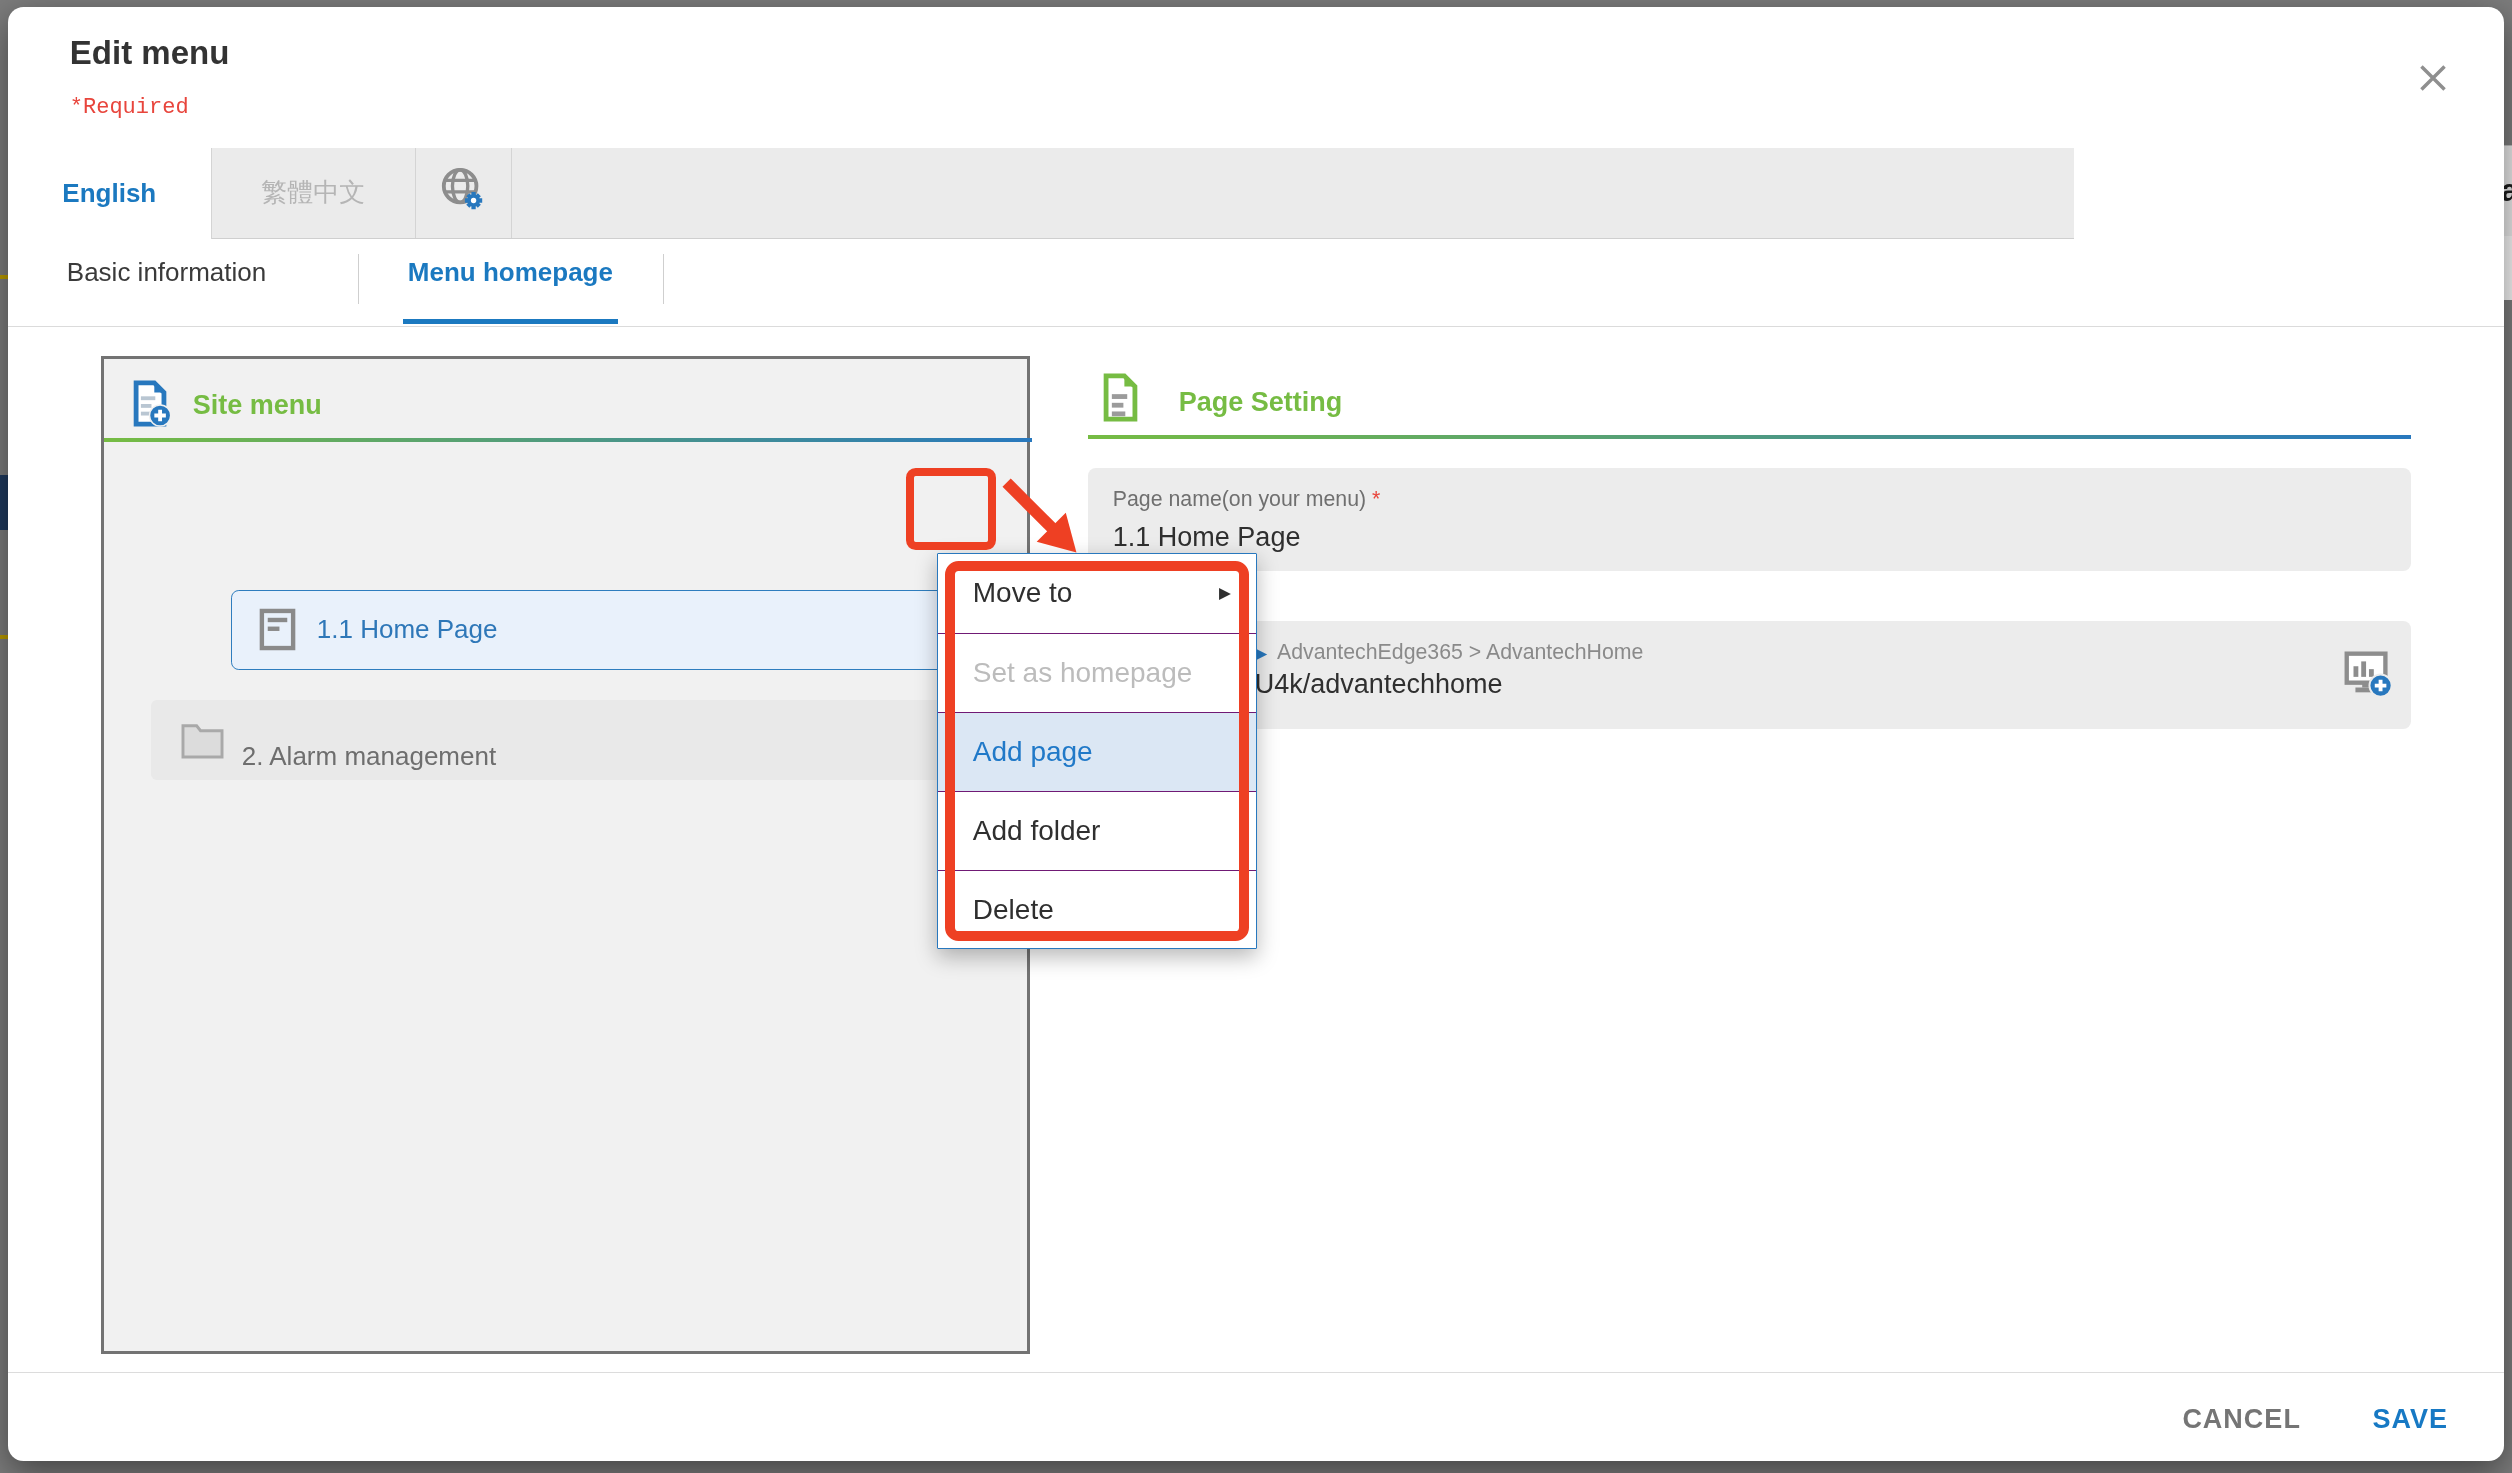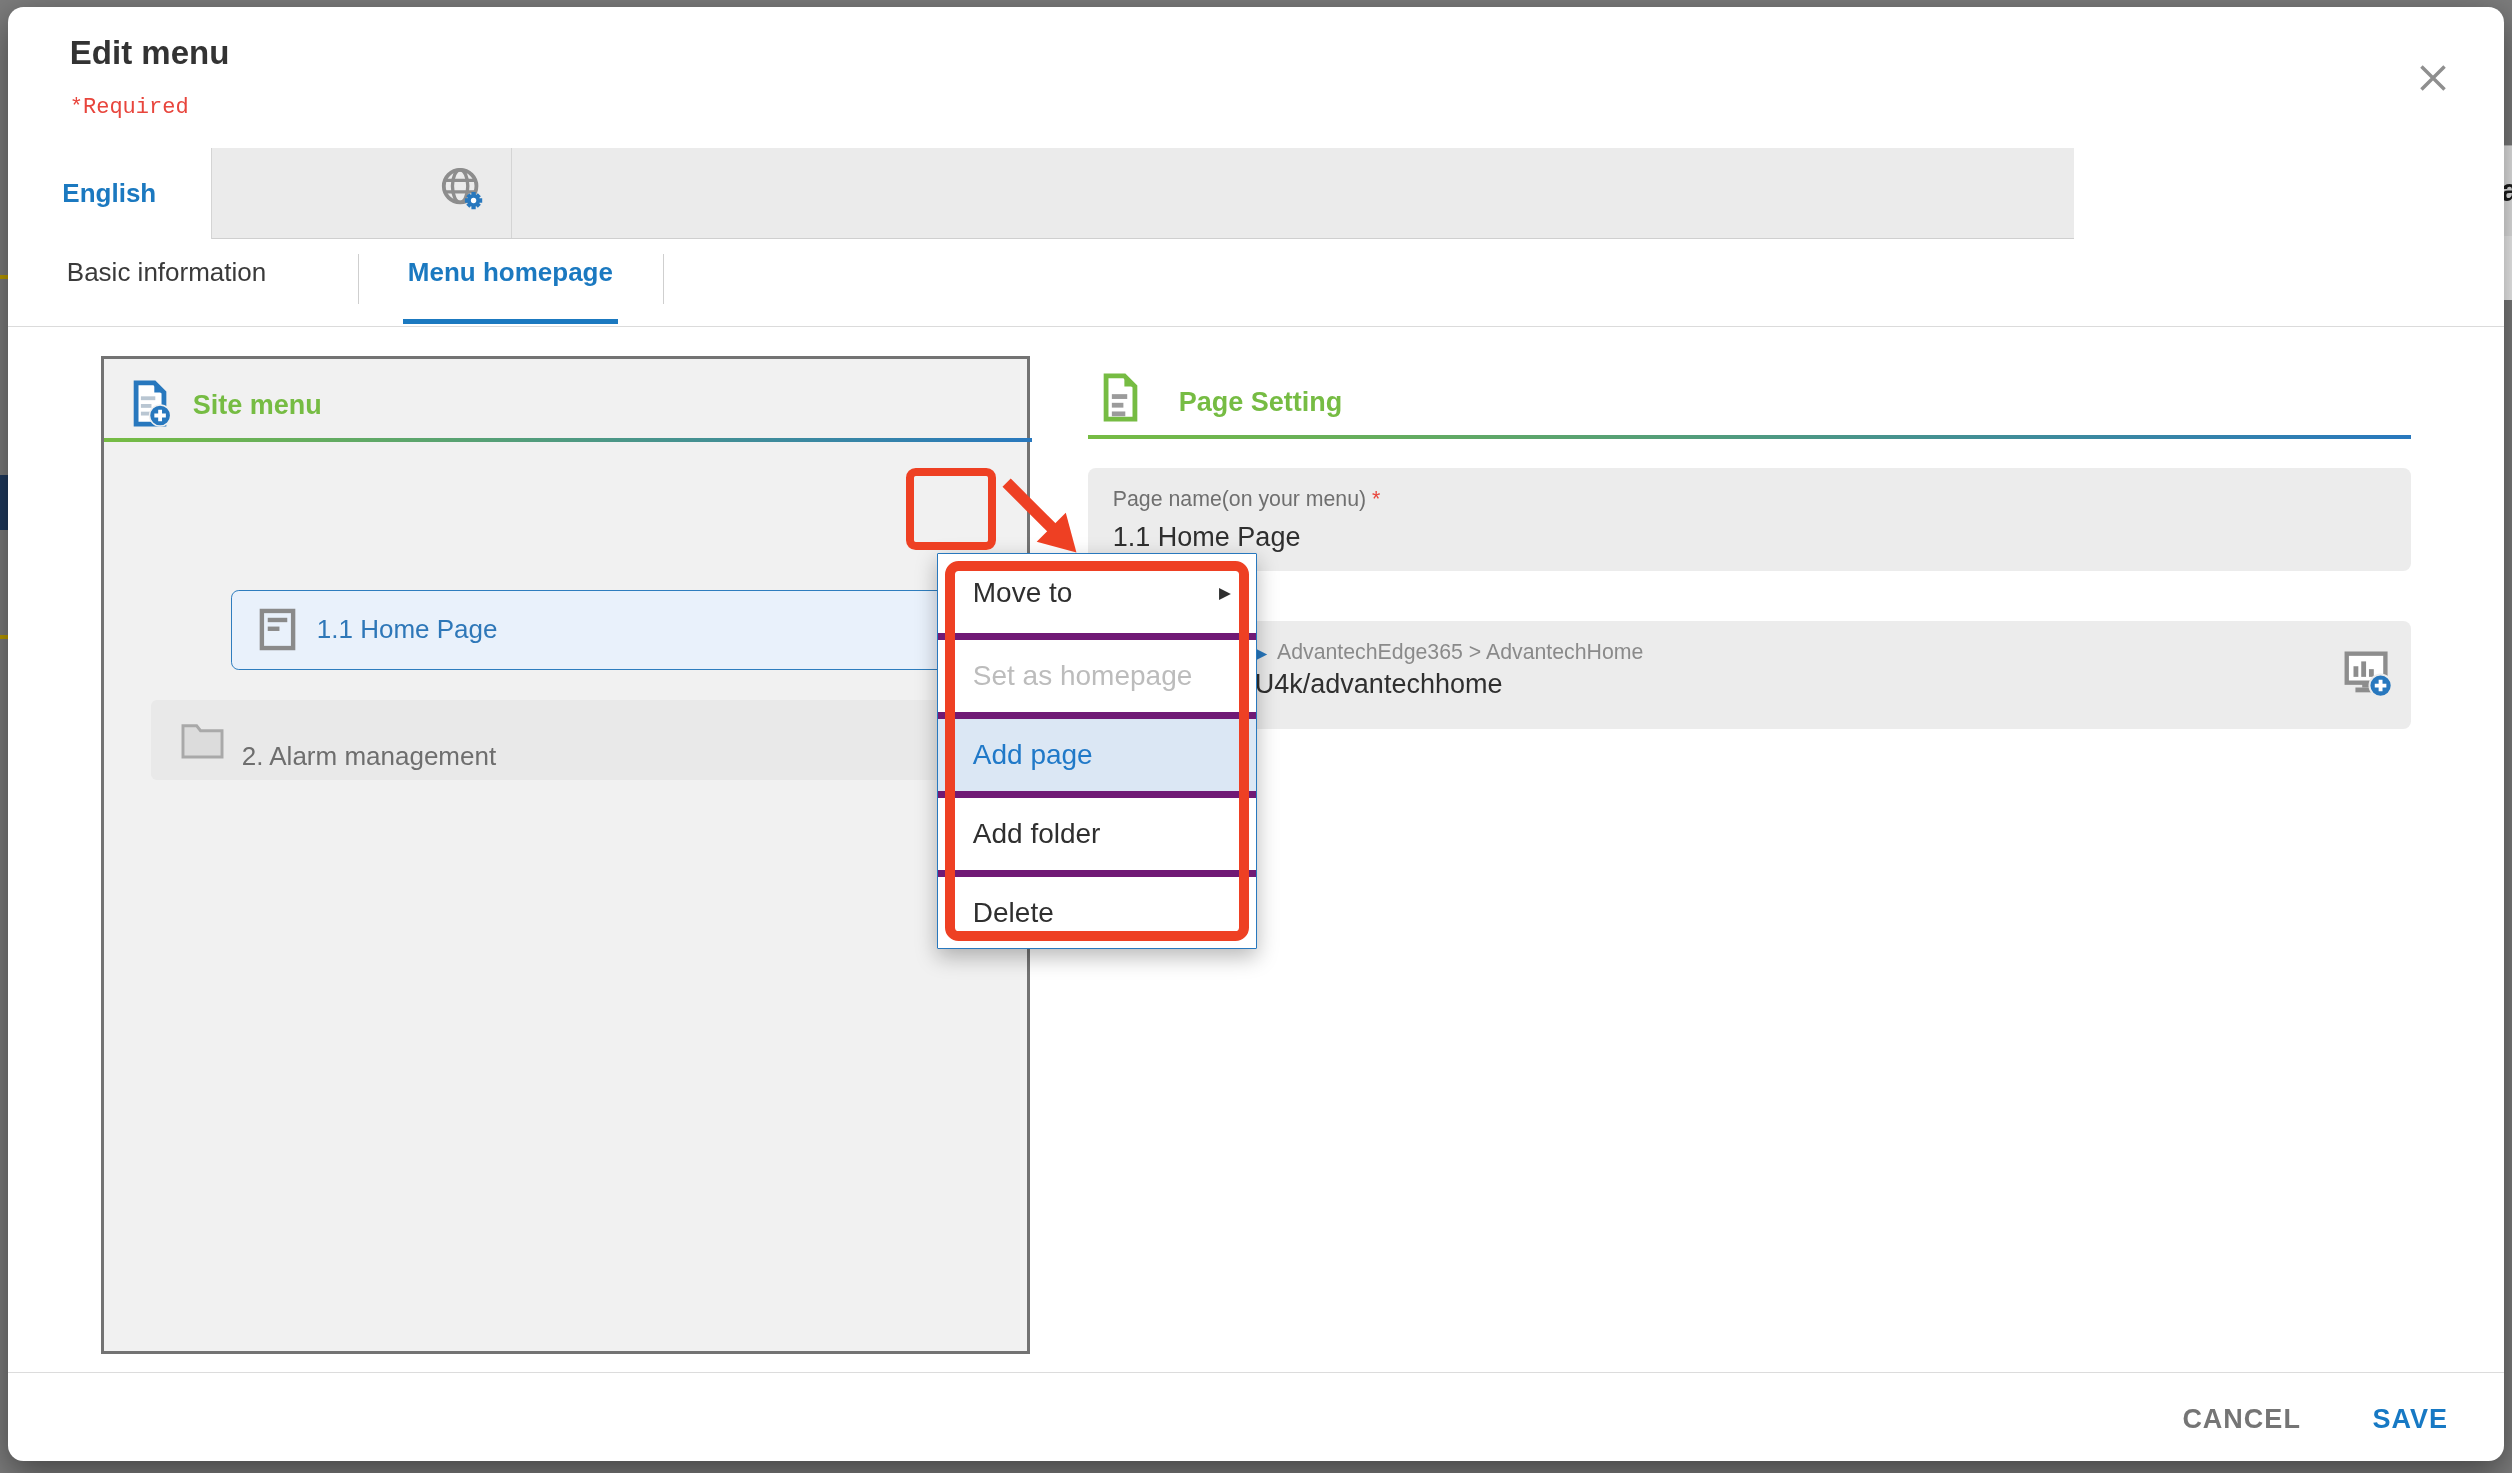--- a/index.html
+++ b/index.html
@@ -32,21 +32,21 @@
   .trow-sel{background:#e9f1fb;border:1.9px solid #2e7dbe;border-radius:7.8px;box-sizing:border-box;cursor:pointer;}
   .dot{width:8.7px;height:8.7px;border-radius:50%;background:#a6a6a6;margin:4.8px auto;}
   .field{background:#ececec;border-radius:7.8px;}
   .field-label{font-size:21.3px;color:#6f6f6f;}
   .field-value{font-size:27px;color:#2f2f2f;}
   .ctx{
     background:#fff;border:1.9px solid #2878be;border-radius:1px;box-sizing:border-box;
     box-shadow:0 7.8px 21.3px rgba(0,0,0,.28);z-index:20;
   }
   .ctx-item{height:79px;box-sizing:border-box;padding-left:35px;display:flex;align-items:center;
-            font-size:28px;color:#2f2f2f;cursor:pointer;border-top:7px solid #701a75;}
+            font-size:28px;color:#2f2f2f;cursor:pointer;border-top:1px solid #701a75;}
   .ctx-item:first-child{border-top:none;}
   .ctx-item.disabled{color:#bcbcbc;}
   .ctx-item.hl{background:#dbe7f4;color:#2079c8;}
   .annot{border:8.7px solid #ee4023;border-radius:9.7px;z-index:30;pointer-events:none;}
   .annot-menu{position:absolute;left:6.8px;top:6.8px;right:6.8px;bottom:6.8px;
               border:10.7px solid #ee4023;border-radius:13.6px;z-index:31;pointer-events:none;}
   .footer-btn{font-size:27px;font-weight:bold;letter-spacing:1px;cursor:pointer;padding:9.7px 7.8px;}
   .bc-arrow{font-size:13.6px;color:#2878be;}
   .submenu-arrow{font-size:15.5px;color:#2f2f2f;}
 </style>
@@ -68,20 +68,23 @@
     <span>
       <svg width="50" height="50" viewBox="0 0 52 52">
           <path d="M14 14 L38 38 M38 14 L14 38" stroke="#8f8f8f" stroke-width="3.6" fill="none"></path>
         </svg>
     </span>
   </div>
 
   <div class="abs tabstrip" style="left:0;top:141px;width:2066px;height:90px;">
     <div class="abs ltab active" style="left:0;top:0;width:204px;">
       <span>English</span>
+    </div>
+    <div class="abs ltab idle" style="left:204px;top:0;width:204px;">
+      <span>繁體中文</span>
     </div>
     <div class="abs ltab" style="left:407px;top:0;width:97px;">
       <span>
         <svg width="48" height="48" viewBox="0 0 50 50">
           <circle cx="22" cy="22" r="17" fill="none" stroke="#8d8d8d" stroke-width="4"></circle>
           <ellipse cx="22" cy="22" rx="8" ry="17" fill="none" stroke="#8d8d8d" stroke-width="3.5"></ellipse>
           <line x1="6" y1="16" x2="38" y2="16" stroke="#8d8d8d" stroke-width="3.5"></line>
           <line x1="6" y1="28" x2="38" y2="28" stroke="#8d8d8d" stroke-width="3.5"></line>
           <g stroke="#2878be" stroke-width="4.5">
             <line x1="36" y1="28" x2="36" y2="46"></line>

